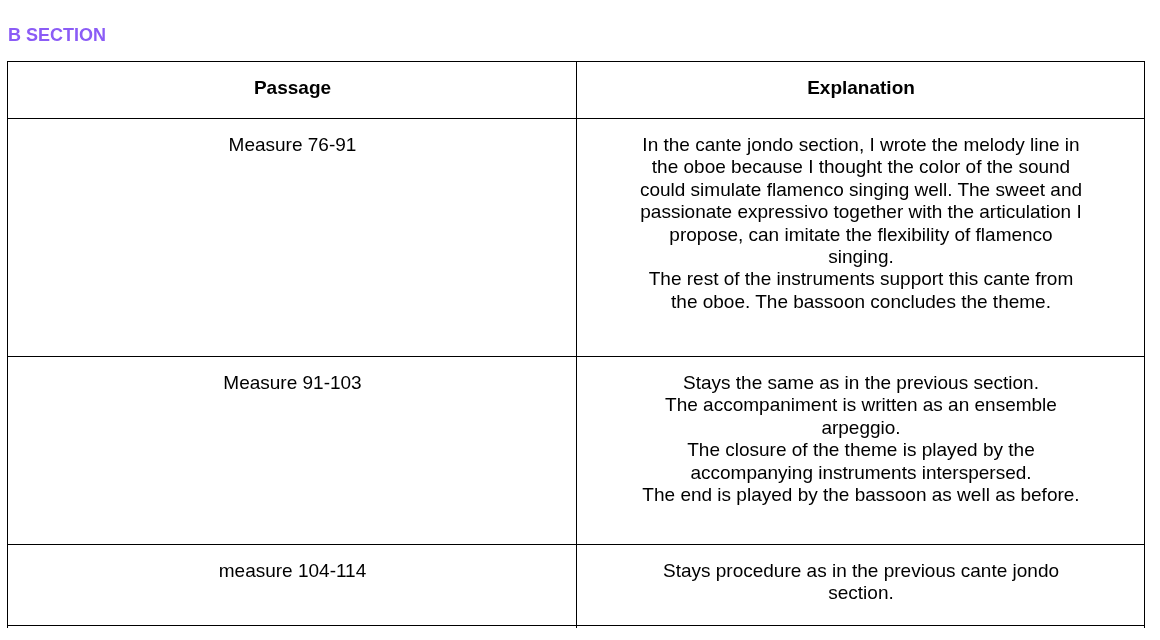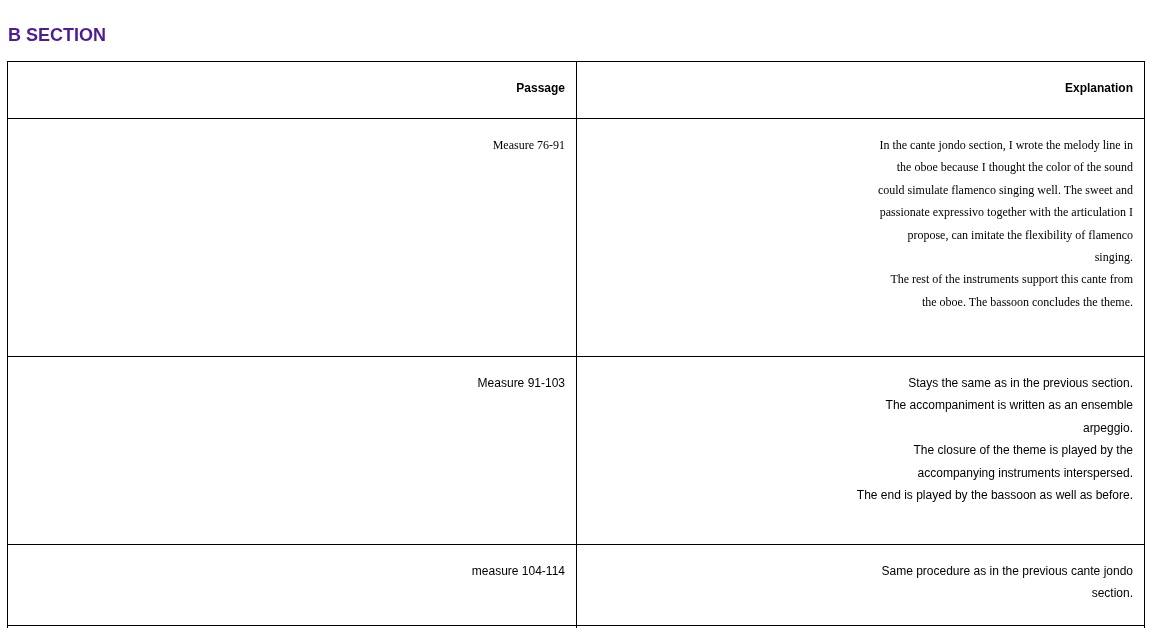--- a/index.html
+++ b/index.html
@@ -9,47 +9,47 @@
     overflow: hidden;
     background: #ffffff;
     color: #000000;
     font-family: "Liberation Sans", "DejaVu Sans", sans-serif;
   }
   .section-heading {
     margin: 24px 0 0 8px;
     font-size: 18px;
     line-height: 22px;
     font-weight: bold;
-    color: #4c1d95;
+    color: #8b5cf6;
   }
   .table-clip {
     margin: 15px 0 0 7px;
     height: 567px;
     overflow: hidden;
   }
   table.passage-table {
     border-collapse: collapse;
     table-layout: fixed;
     width: 1137px;
   }
   table.passage-table col.col-passage { width: 569px; }
   table.passage-table col.col-explanation { width: 568px; }
   table.passage-table td, table.passage-table th {
     border: 1.5px solid #000000;
     vertical-align: top;
-    text-align: right;
+    text-align: center;
     padding: 15px 11px 15px 12px;
-    font-size: 12px;
+    font-size: 19px;
     line-height: 22.4px;
     white-space: pre-line;
     overflow: hidden;
   }
   table.passage-table th { font-weight: bold; }
   .h-header  { height: 26px; }
-  .h-row1    { height: 207px; font-family: Liberation Serif, serif; }
+  .h-row1    { height: 207px; }
   .h-row2    { height: 157px; margin-top: 40px; }
   .h-row3    { height: 50px; margin-top: 37px; }
   .h-partial { height: 30px; }
 </style>
 </head>
 <body>
 
 <h1 class="section-heading">B SECTION</h1>
 
 <div class="table-clip">
@@ -78,21 +78,21 @@
         <td class="h-row2">Measure 91-103</td>
         <td class="h-row2">Stays the same as in the previous section.
 The accompaniment is written as an ensemble
 arpeggio.
 The closure of the theme is played by the
 accompanying instruments interspersed.
 The end is played by the bassoon as well as before.</td>
       </tr>
       <tr>
         <td class="h-row3">measure 104-114</td>
-        <td class="h-row3">Same procedure as in the previous cante jondo
+        <td class="h-row3">Stays procedure as in the previous cante jondo
 section.</td>
       </tr>
       <tr>
         <td class="h-partial"></td>
         <td class="h-partial"></td>
       </tr>
     </tbody>
   </table>
 </div>
 

